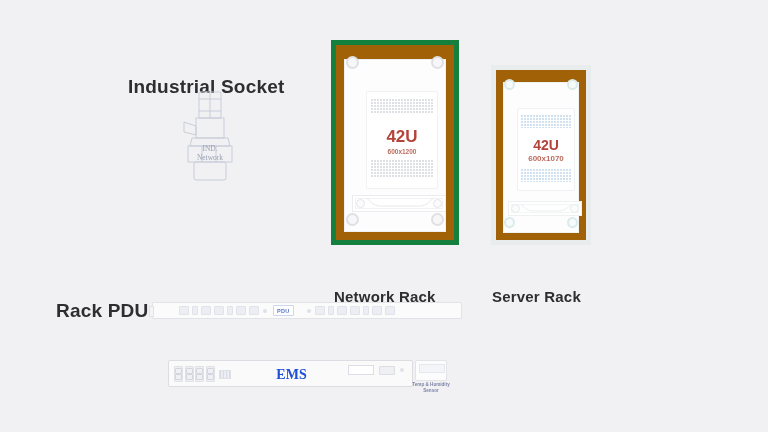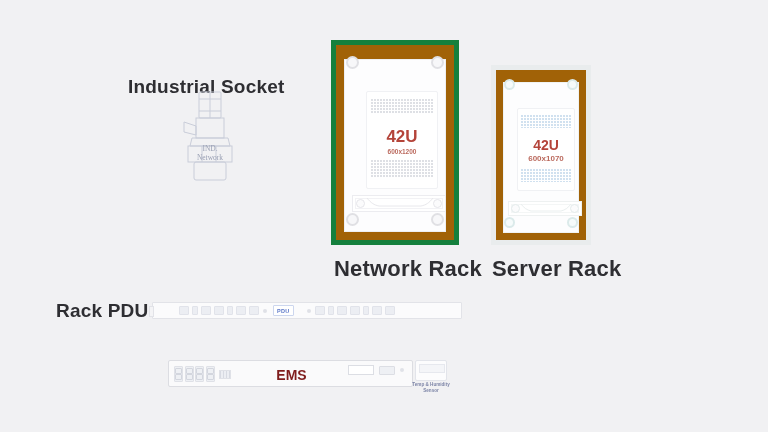--- a/index.html
+++ b/index.html
@@ -14,21 +14,21 @@
   .abs{position:absolute;}
 
   
   .label{
     color:#2e2e32;
     font-weight:600;
     letter-spacing:.2px;
     white-space:nowrap;
   }
   .label-lg{font-size:19px;}
-  .label-md{font-size:22px;}
+  .label-md{font-size:15px;margin-top:32px;}
 
   
   .socket-wrap{left:168px;top:88px;width:84px;height:96px;}
   .socket-wrap svg{display:block;}
   .socket-text{
     position:absolute;left:0;top:56px;width:84px;
     text-align:center;color:#9aa0b4;
     font-size:7.5px;line-height:9px;
     font-family:"Liberation Serif", serif;
   }
@@ -124,21 +124,21 @@
 
   
   .ems{
     left:168px;top:360px;width:245px;height:27px;
     background:#fafafb;border:1px solid #dcdde2;
     box-sizing:border-box;border-radius:2px;
   }
   .ems-text{
     position:absolute;left:0;top:0;width:245px;height:27px;
     display:flex;align-items:center;justify-content:center;
-    font-size:14px;font-weight:600;color:#7f1d1d;
+    font-size:14px;font-weight:600;color:#1d4ed8;font-family:Liberation Serif, serif;
   }
   .ems-ports{
     position:absolute;left:5px;top:5px;
     display:flex;align-items:center;gap:1.5px;
   }
   .rj45{
     width:9px;height:16px;background:#eef0f4;
     border:1px solid #dfe1e7;box-sizing:border-box;border-radius:1px;
     display:flex;flex-direction:column;justify-content:space-around;
     align-items:center;padding:1px 0;

